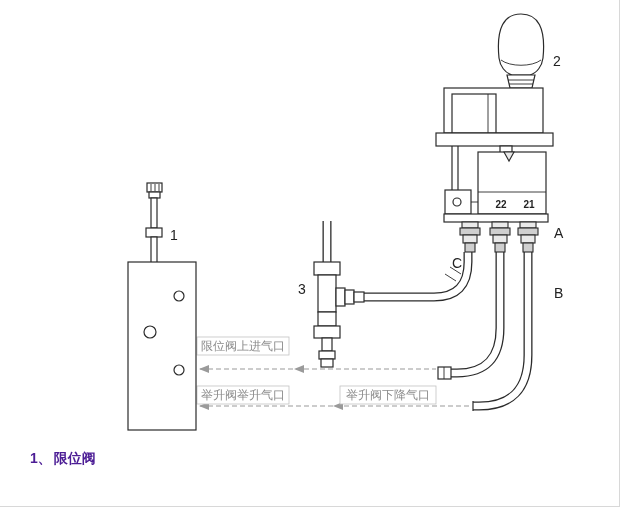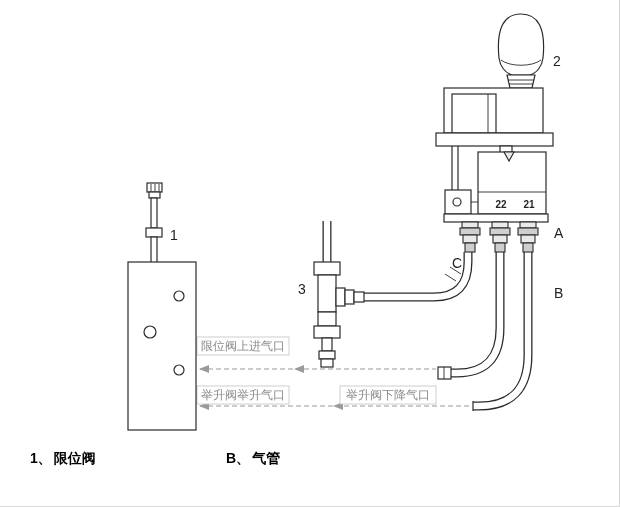--- a/index.html
+++ b/index.html
@@ -20,21 +20,21 @@
   .dash{fill:none;stroke:#9a9a9a;stroke-width:1.1;stroke-dasharray:5 3;}
   .ah{fill:#9a9a9a;stroke:none;}
   .annbox{fill:#ffffff;stroke:#c2c2c2;stroke-width:0.8;}
   .anntext{font-size:12px;fill:#8a8a8a;}
   .callout{font-size:14px;fill:#222;}
   .portnum{font-size:10px;fill:#222;font-weight:bold;}
   .legend{
     position:absolute;left:0;top:440px;width:620px;
     display:grid;grid-template-columns:196px 220px 1fr;
     padding:10px 0 0 30px;row-gap:8px;box-sizing:border-box;
-    font-size:14px;font-weight:bold;color:#000000;
+    font-size:14px;font-weight:bold;color:#4c1d95;
   }
   .lg-cell span{margin-right:2px;}
 </style>
 </head>
 <body>
 
 <div id="page">
 
 <svg width="620" height="440" viewBox="0 0 620 440">
 
@@ -163,18 +163,15 @@
     <rect class="st" x="321" y="359" width="12" height="8"></rect>
     <text class="callout" x="298" y="294">3</text>
   </g>
 
 </svg>
 
 <div class="legend">
   <div class="lg-cell">
     <span>1、</span><span>限位阀</span>
   </div>
-  <div class="lg-cell">
-    <span>B、</span><span>气管</span>
-  </div>
 </div>
 
 </div>
 
 </body></html>

